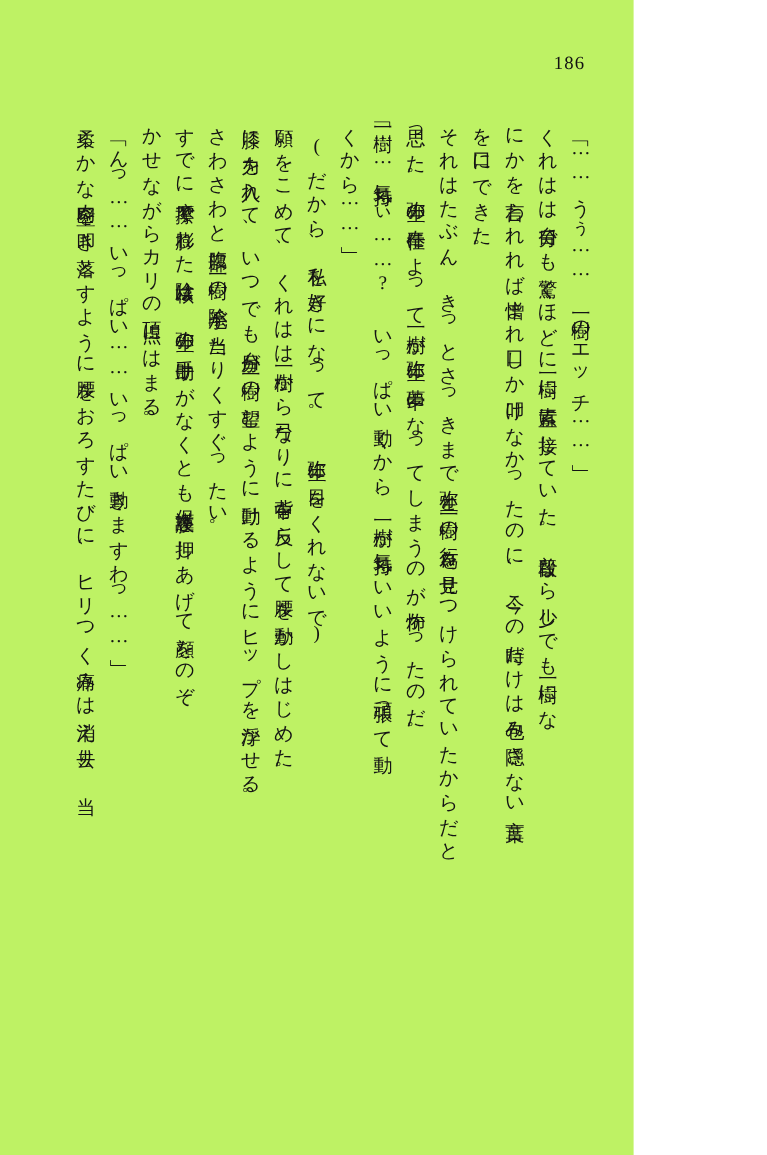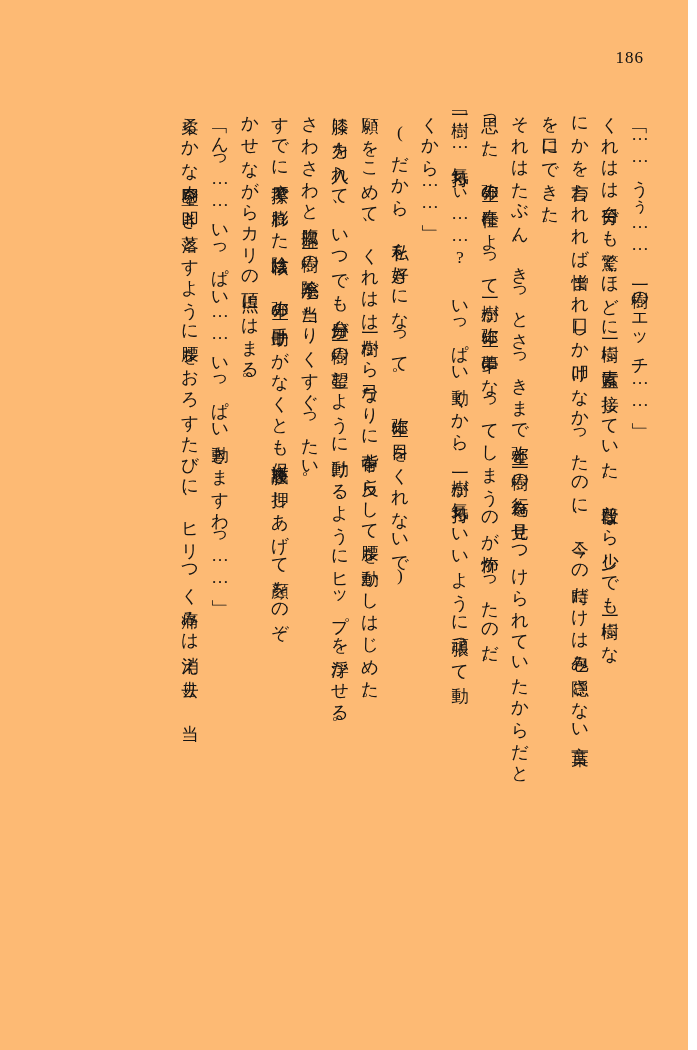--- a/index.html
+++ b/index.html
@@ -9,23 +9,23 @@
   }
   body {
     width: 697px;
     height: 1050px;
     font-family: "Liberation Serif", "DejaVu Serif", serif;
     color: #111111;
     overflow: hidden;
   }
   #page {
     position: relative;
-    width: 688px;
+    width: 576px;
     height: 1050px;
-    background: #fdba74;
+    background: #bef264;
   }
   #page-number {
     position: absolute;
     top: 48px;
     right: 44px;
     font-size: 17px;
     letter-spacing: 1px;
     color: #111111;
     font-family: "Liberation Serif", "DejaVu Serif", serif;
   }

